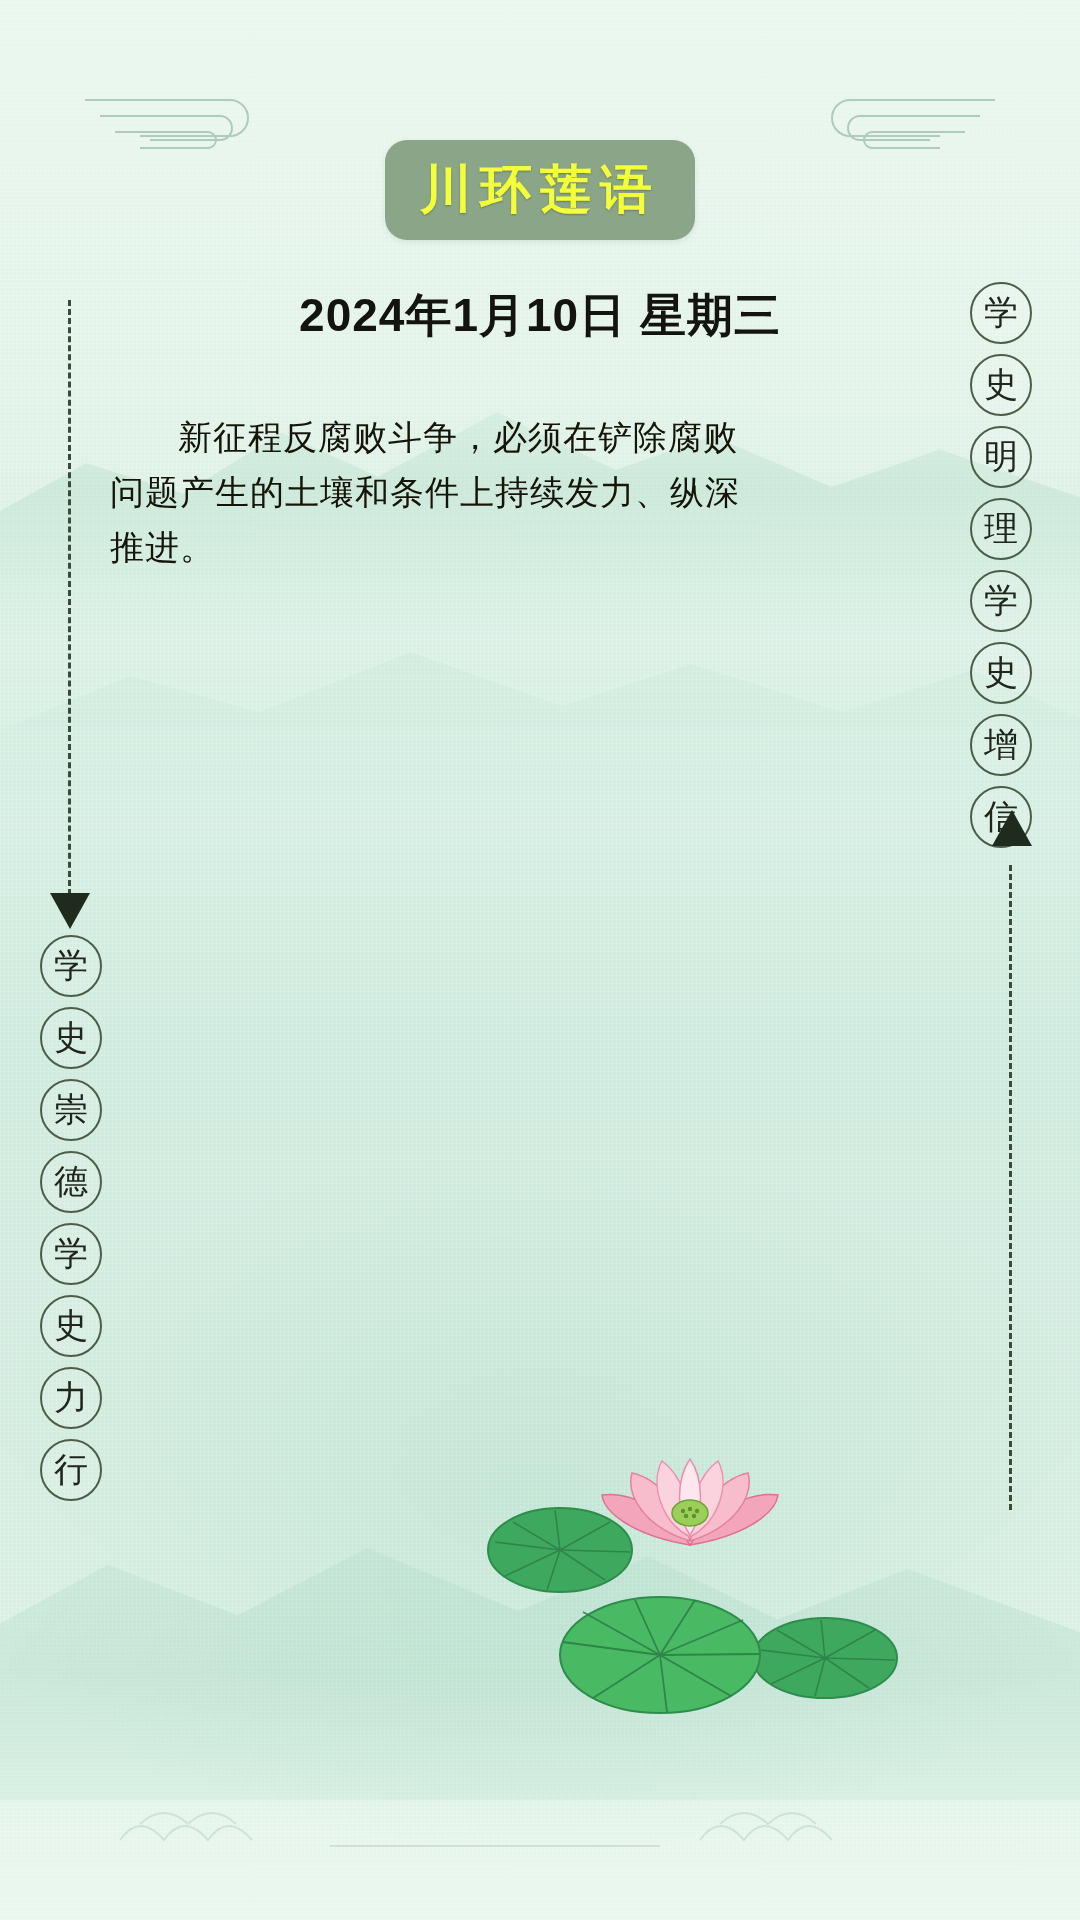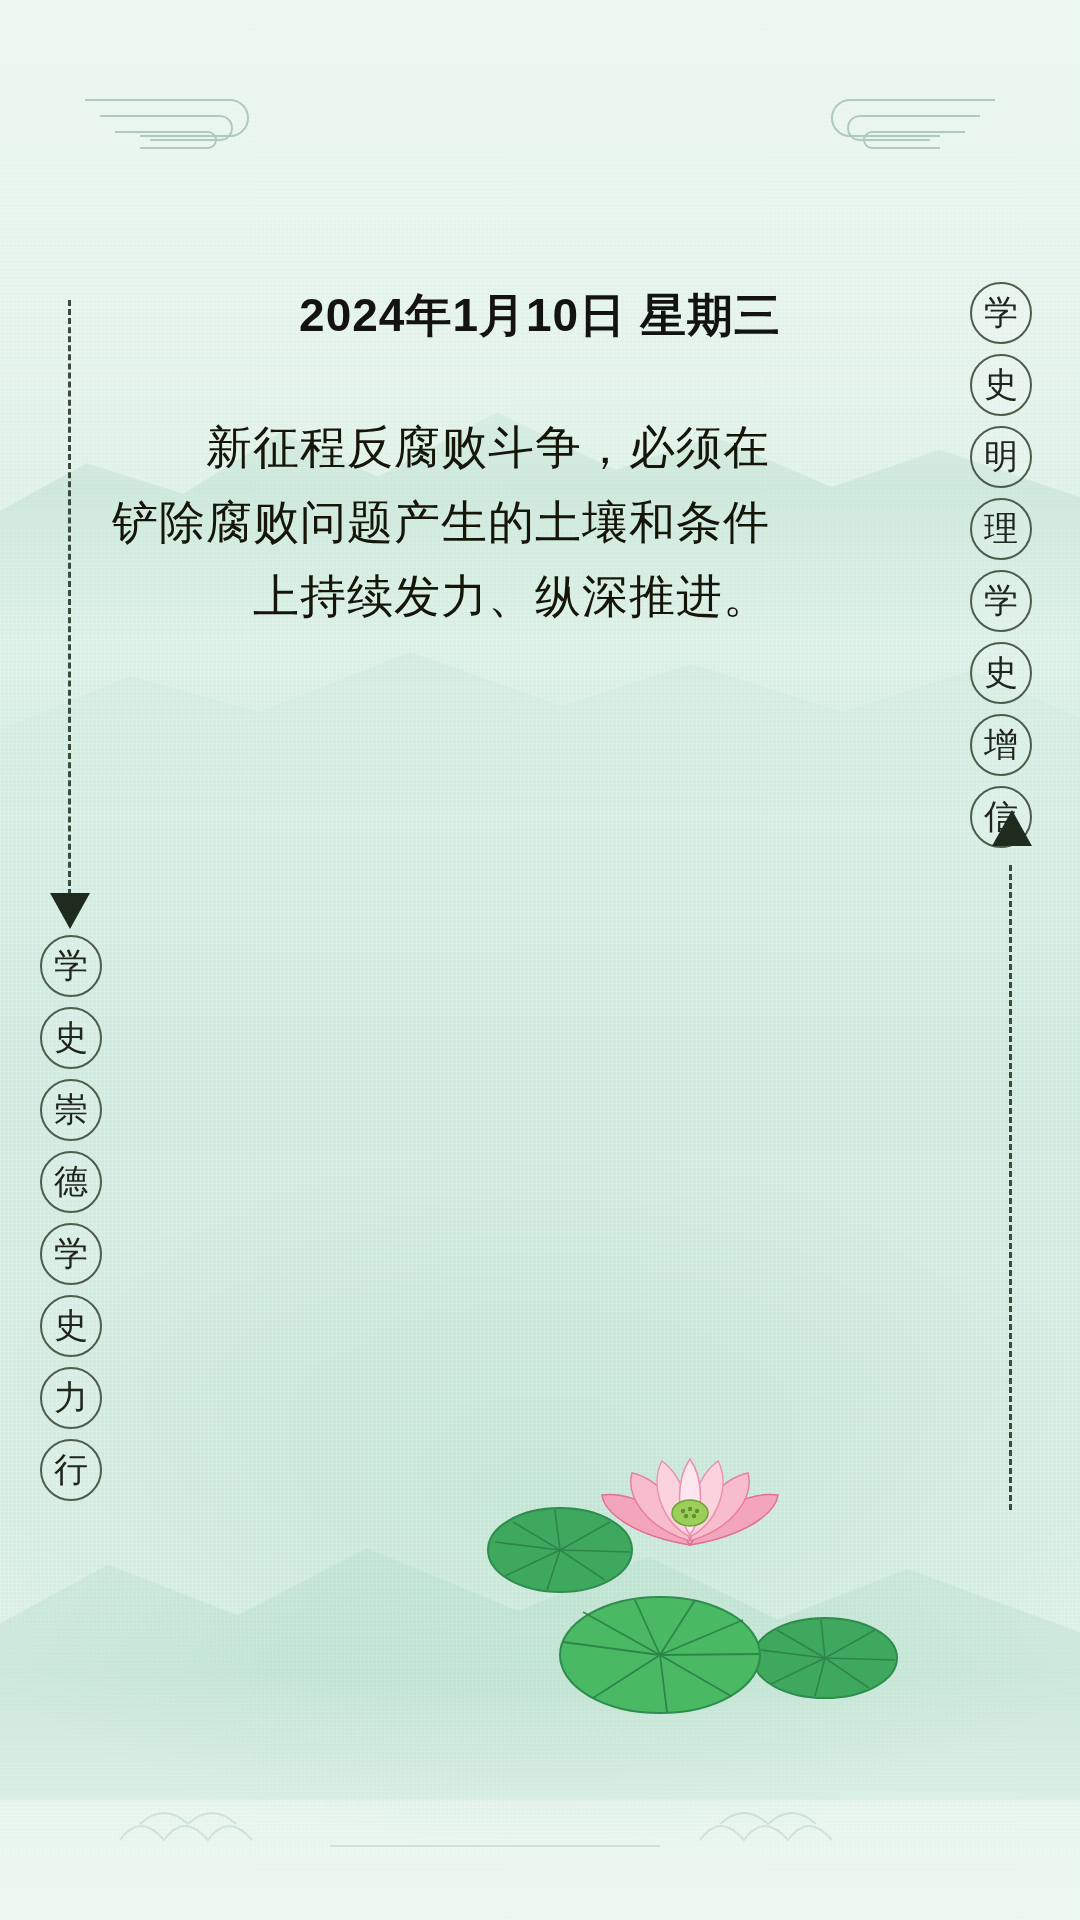--- a/index.html
+++ b/index.html
@@ -99,25 +99,24 @@
     color: #13140f;
     letter-spacing: 1px;
   }
   
   .quote {
     position: absolute;
     top: 410px;
     left: 110px;
     width: 660px;
     font-family: "DejaVu Serif", serif;
-    font-size: 46px;
+    font-size: 34px;
     line-height: 1.62;
     color: #151608;
     letter-spacing: 1px;
-    text-align: right;
   }
   .quote p {
     margin: 0 0 4px 0;
     text-indent: 2em;
   }
   .attribution {
     text-indent: 2em;
   }
   
   .phone {
@@ -220,20 +219,23 @@
   </div>
   <div class="cloud cloud-right">
     <svg viewBox="0 0 200 70" width="200" height="70" fill="none" stroke="#7fa893" stroke-width="2">
       <path d="M195 10 H50 a18 18 0 0 0 0 36 H140"></path>
       <path d="M180 26 H60 a12 12 0 0 0 0 24 H130"></path>
       <path d="M165 42 H72 a8 8 0 0 0 0 16 H115"></path>
       <path d="M140 58 H80"></path>
     </svg>
   </div>
 
+  <div class="plaque">
+    <span class="plaque-text">川环莲语</span>
+  </div>
 
   <div class="date">2024年1月10日  星期三</div>
 
   <div class="quote">
     <p>新征程反腐败斗争，必须在铲除腐败问题产生的土壤和条件上持续发力、纵深推进。</p>
   </div>
 
 
   <div class="rail rail-right">
     <div class="glyph">学</div>

